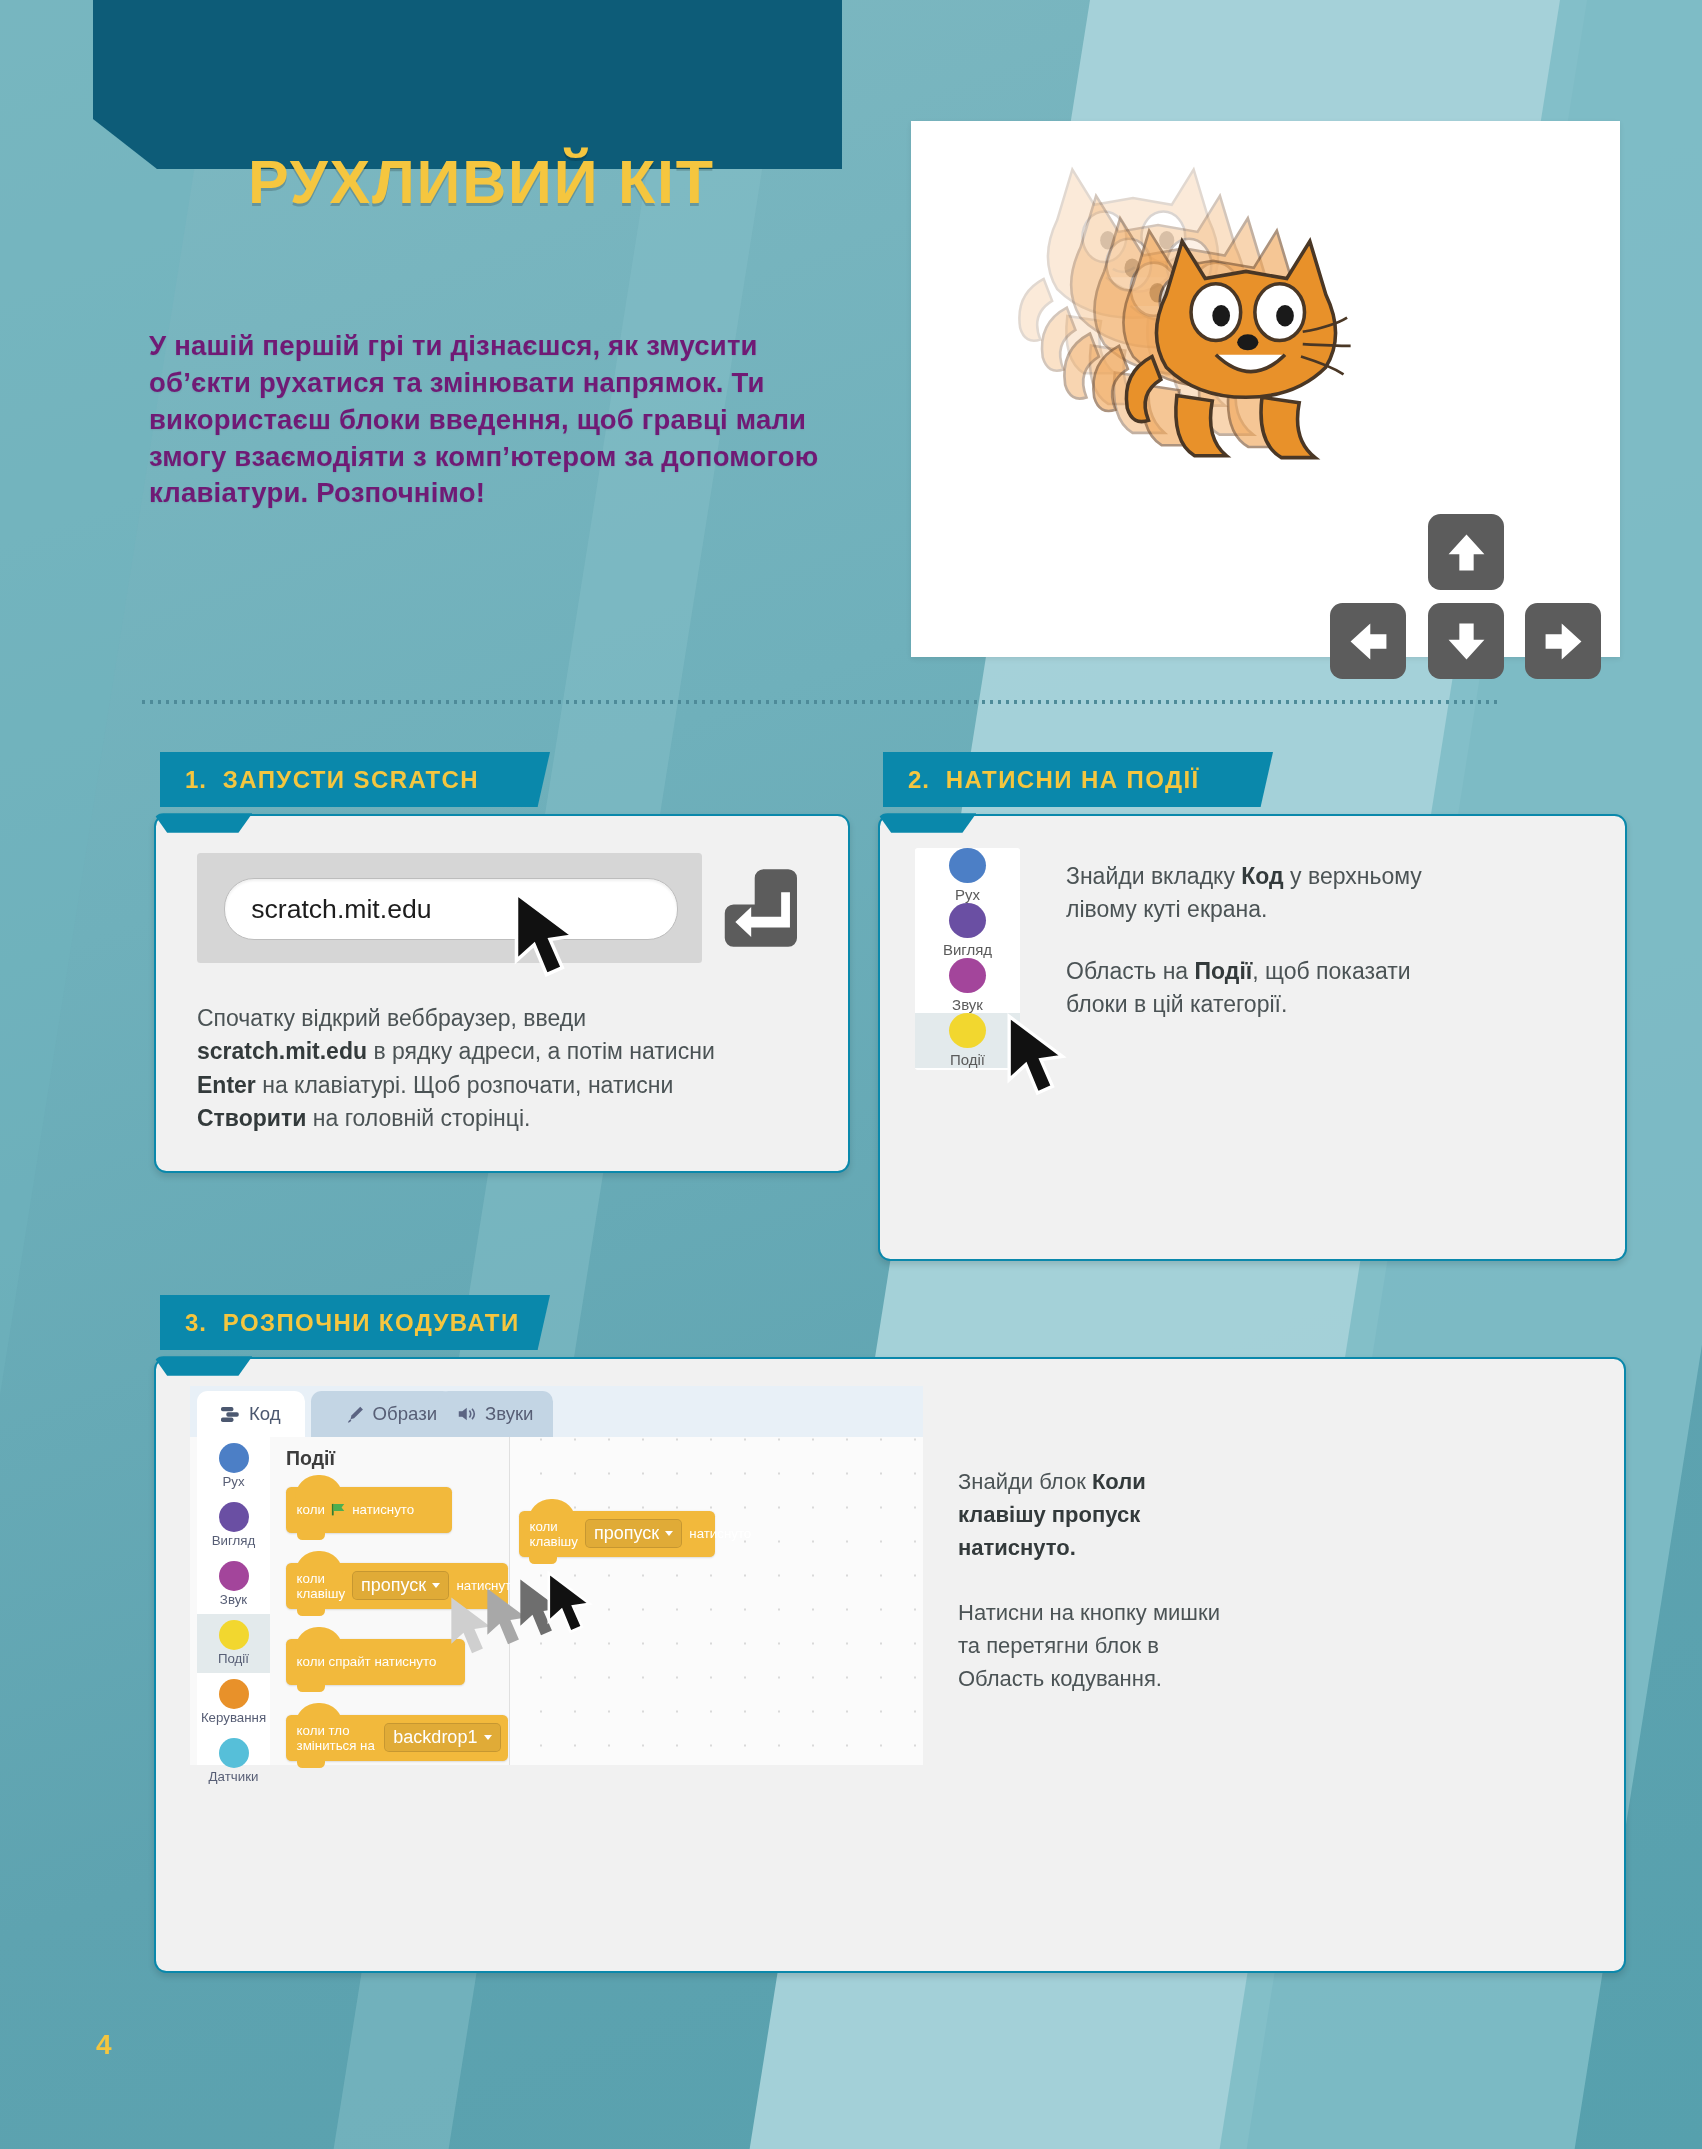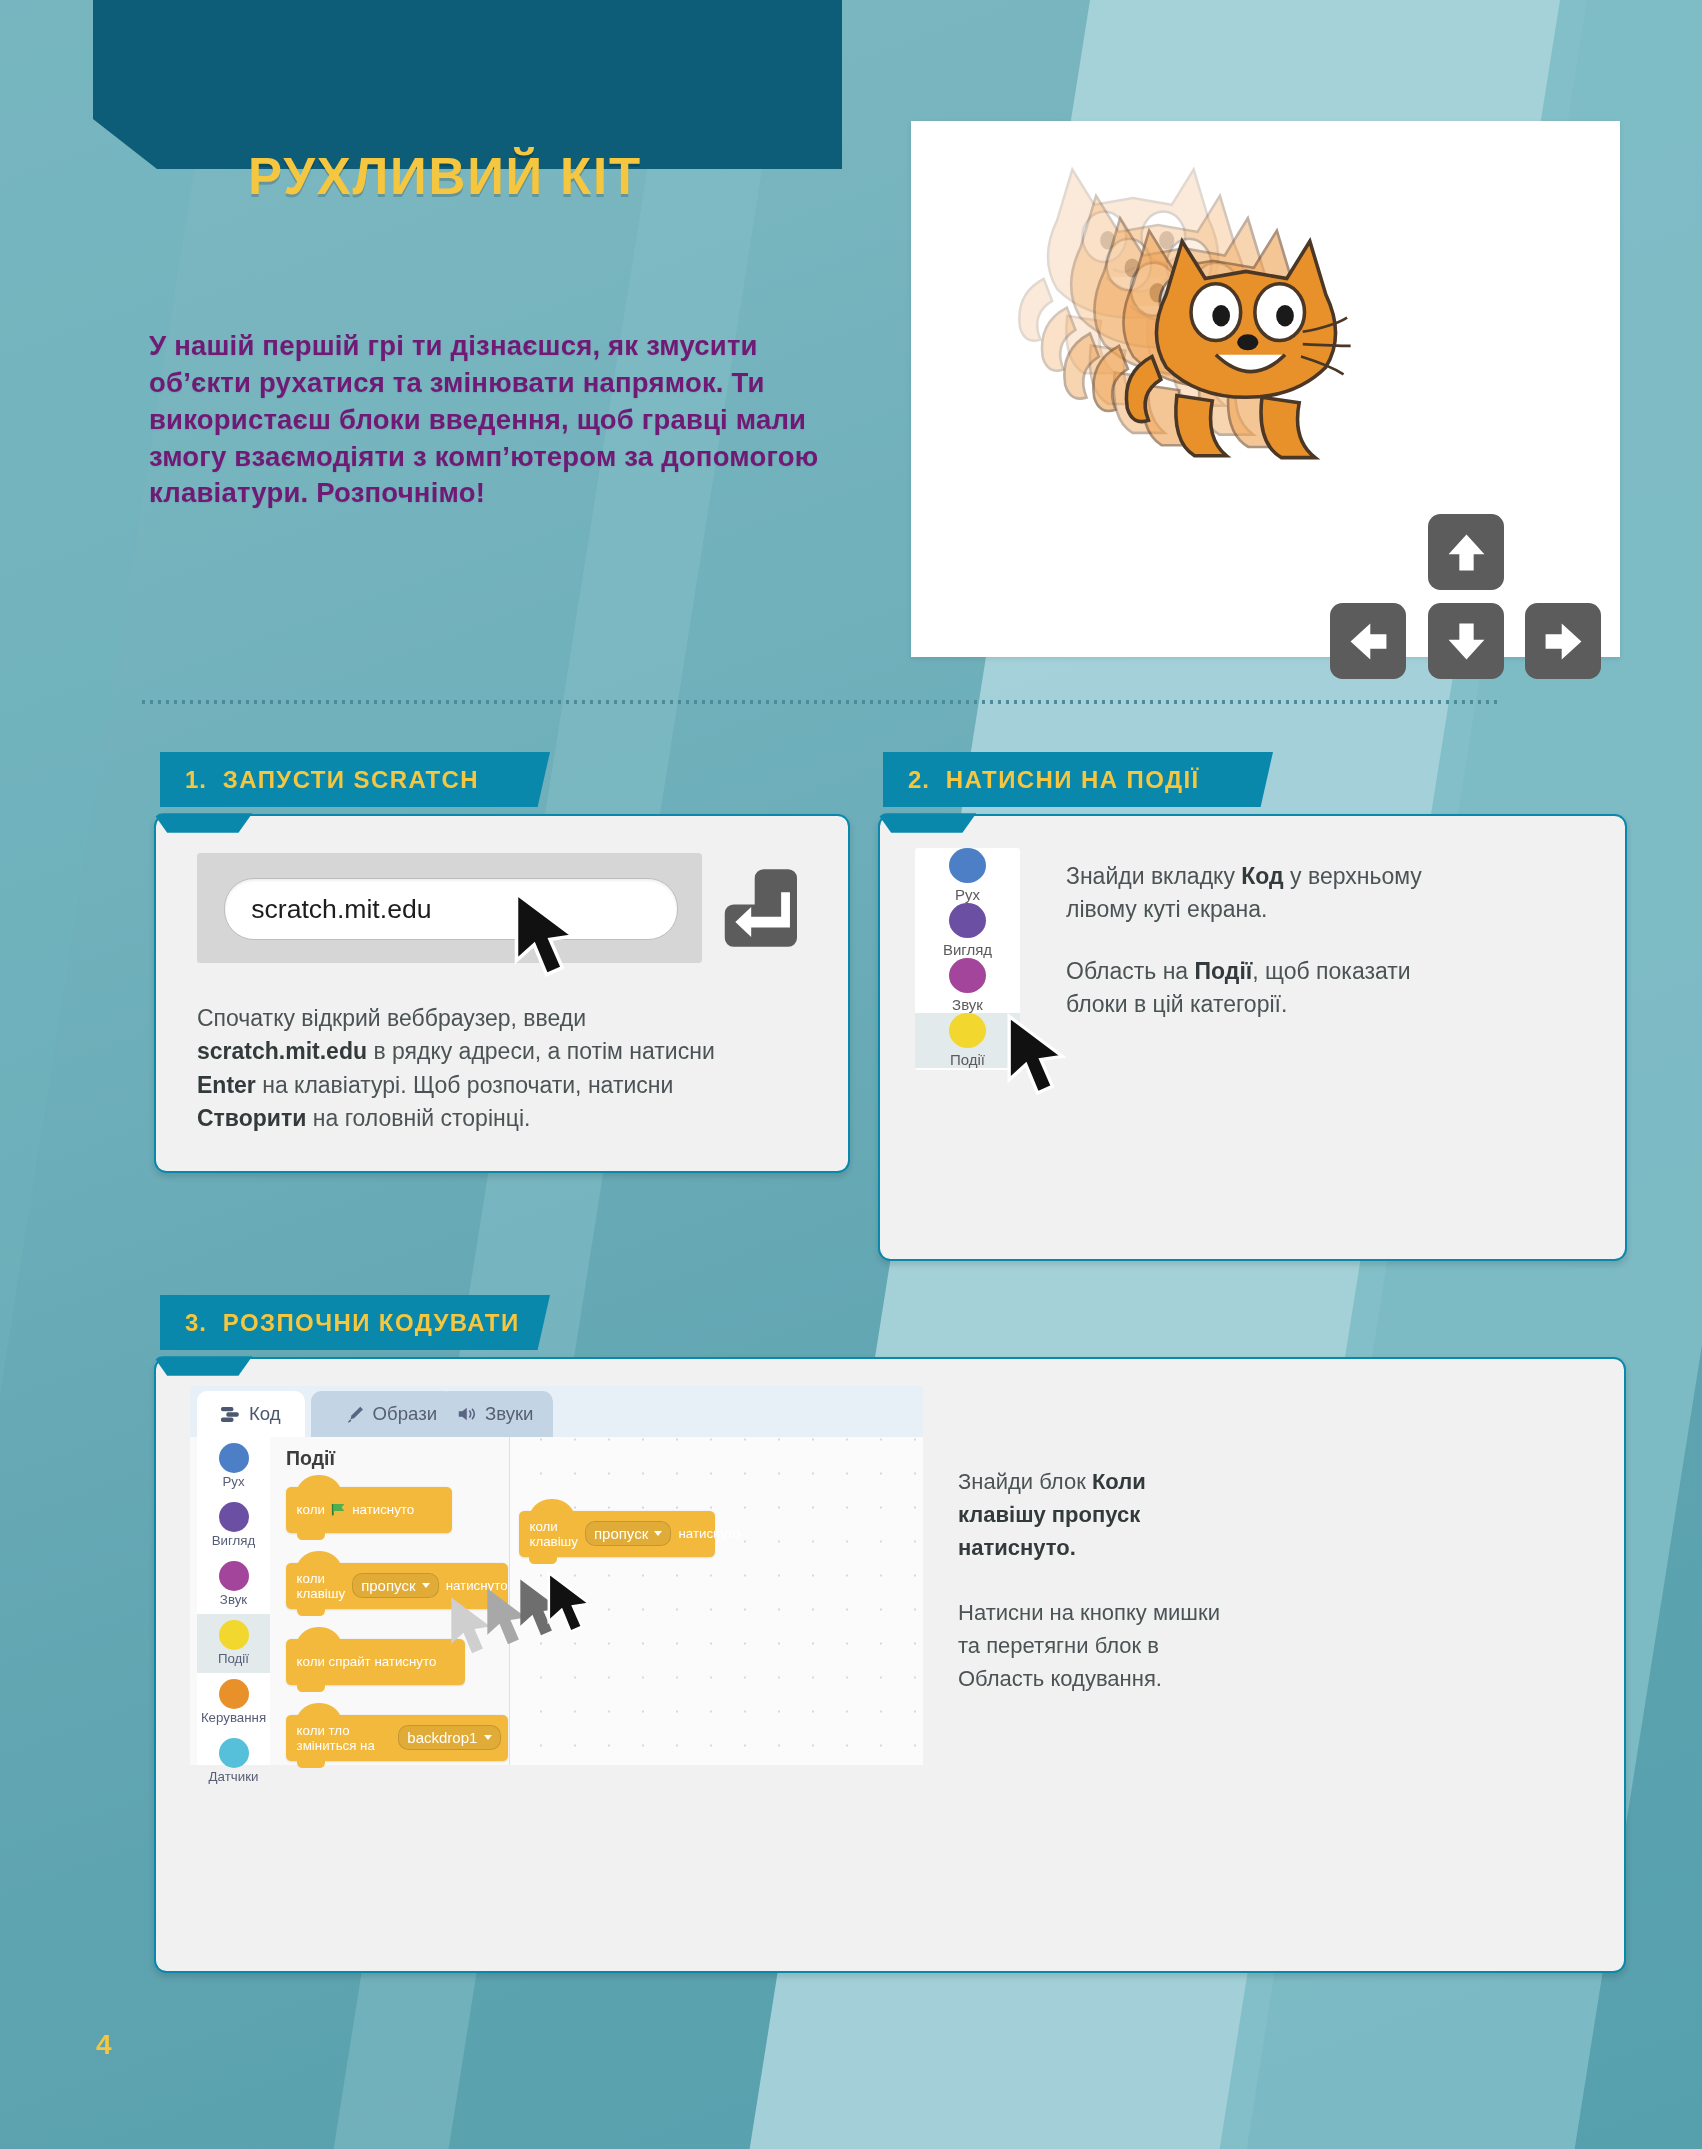--- a/index.html
+++ b/index.html
@@ -21,21 +21,21 @@
     background:#83bec7;transform:skewX(-9deg);opacity:.55;}
   .band4{top:-35px;left:-222px;width:266px;height:2305px;
     background:#6fb3bd;transform:skewX(-9deg);opacity:.5;}
 
   
   .title-banner{position:absolute;left:93px;top:-53px;width:749px;height:222px;
     background:#0d5c78;
     clip-path:polygon(0 0,100% 0,100% 100%,64px 100%,0 calc(100% - 50px));
     box-shadow:0 5.3px 8.9px rgba(0,0,0,.12);}
   .title-text{position:absolute;left:248px;top:147px;
-    font-size:51px;font-weight:bold;letter-spacing:1.8px;color:#f5c63f;
+    font-size:61px;font-weight:bold;letter-spacing:1.8px;color:#f5c63f;
     text-shadow:0 2.7px 0 rgba(0,0,0,.18);}
 
   
   .intro{position:absolute;left:149px;top:328px;width:709px;
     color:#701a75;font-size:27.5px;line-height:1.34;font-weight:bold;
     letter-spacing:0.2px;text-shadow:0 0.9px 1.8px rgba(0,0,0,.08);}
 
   
   .hero{position:absolute;left:911px;top:121px;width:709px;height:536px;
     background:#ffffff;box-shadow:0 1.8px 5.3px rgba(0,0,0,.08);}
@@ -125,21 +125,21 @@
   .pal-title{position:absolute;left:16px;top:10.6px;font-size:19.5px;color:#3d3d3d;font-weight:bold;}
   .blk{position:absolute;background:#ffbf00;background:#f2b93c;color:#ffffff;
     font-size:13.3px;display:flex;align-items:center;padding-left:10.6px;
     box-shadow:0 0.9px 1.8px rgba(0,0,0,.12);}
   .blk.hat{border-radius:5.3px;}
   .blk .hump{position:absolute;left:8.9px;top:-11.5px;width:48px;height:23px;background:#f2b93c;
     border-radius:24px 24px 0 0;}
   .blk .notch{position:absolute;left:10.6px;bottom:-7px;width:28px;height:8px;background:#f2b93c;
     border-radius:0 0 5.3px 5.3px;}
   .drop{display:inline-flex;align-items:center;gap:6.2px;background:rgba(0,0,0,.07);
-    border:0.9px solid rgba(0,0,0,.12);border-radius:10px;padding:2.7px 8px;margin:0 7px;font-size:15px;}
+    border:0.9px solid rgba(0,0,0,.12);border-radius:5px;padding:2.7px 8px;margin:0 7px;font-size:18px;}
   .drop .caret{width:0;height:0;border-left:4.4px solid transparent;border-right:4.4px solid transparent;
     border-top:5.3px solid #ffffff;}
   .flag{width:15px;height:13.3px;margin:0 6.2px;}
   .scr-canvas{position:absolute;left:320px;top:0;width:413px;height:328px;background:#fbfbfb;
     background-image:radial-gradient(#d9d9d9 1.2px,transparent 1.2px);
     background-size:34px 34px;background-position:14px 19.5px;}
   .scrollbar{position:absolute;left:293px;top:223px;width:8px;height:85px;background:#cfcfcf;border-radius:4.4px;}
   .step3-text{position:absolute;left:802px;top:106px;width:266px;
     color:#4b5355;font-size:22px;line-height:1.5;}
   .step3-text b{color:#333a3b;}

